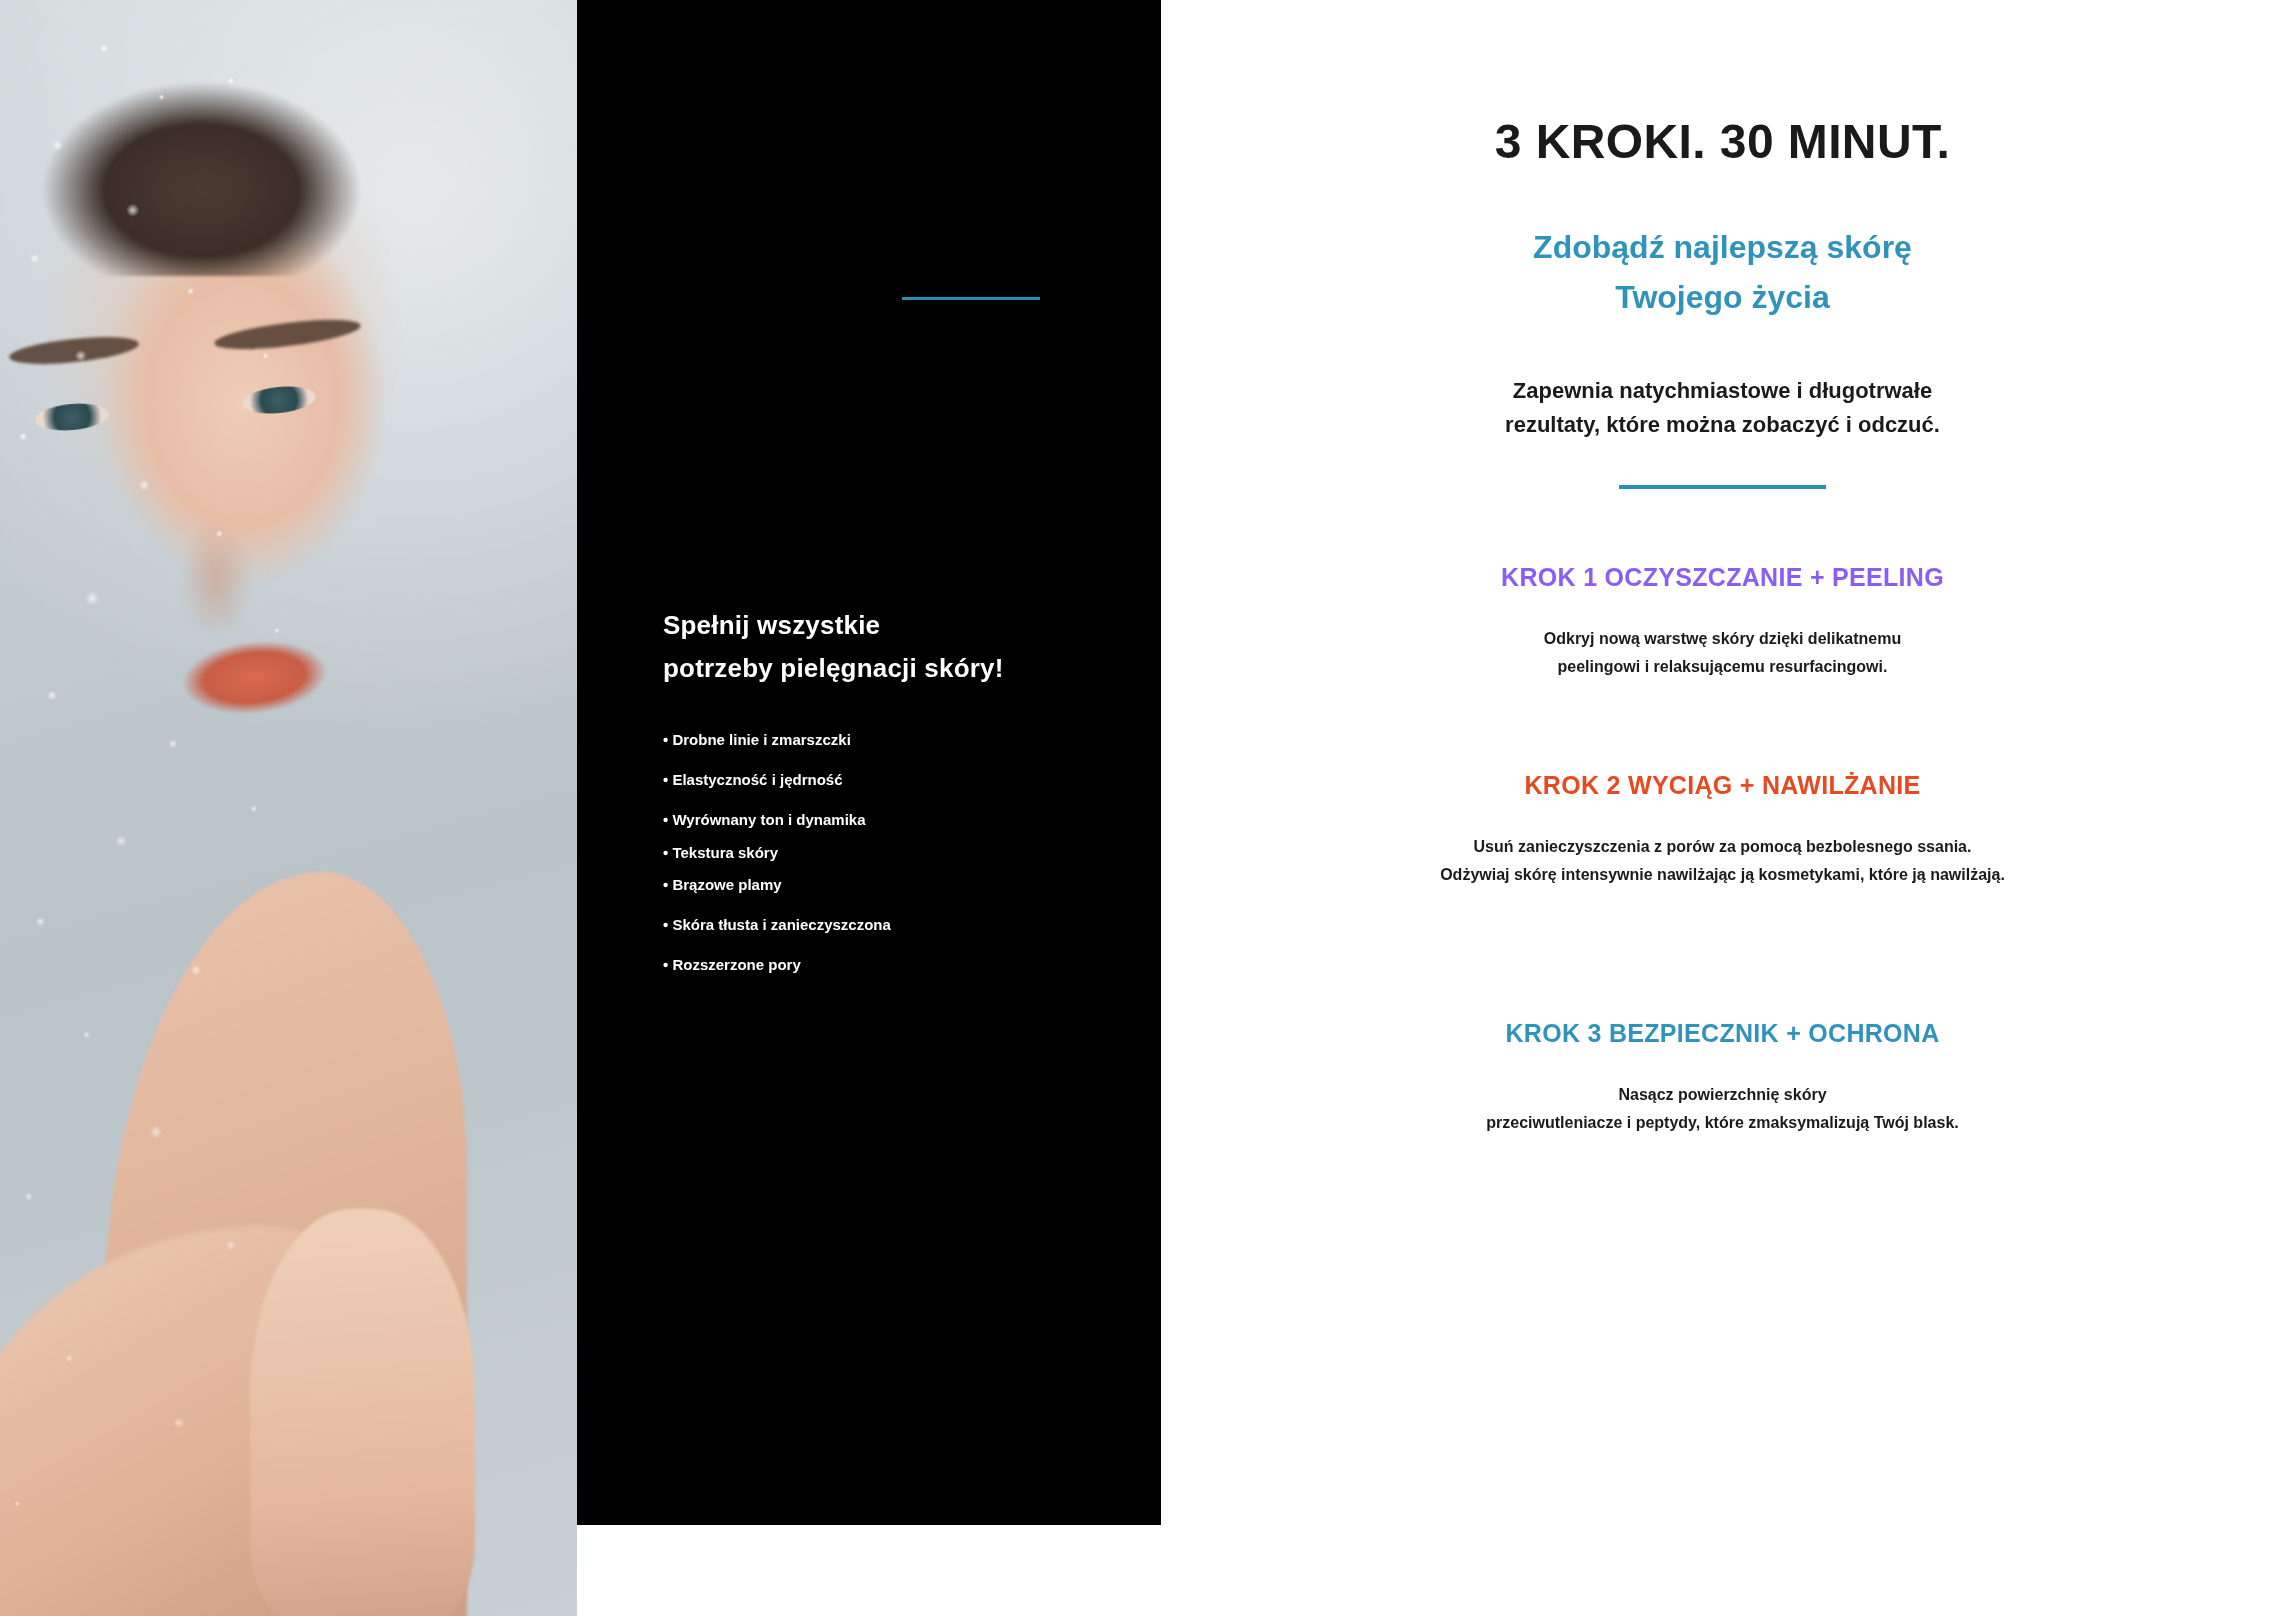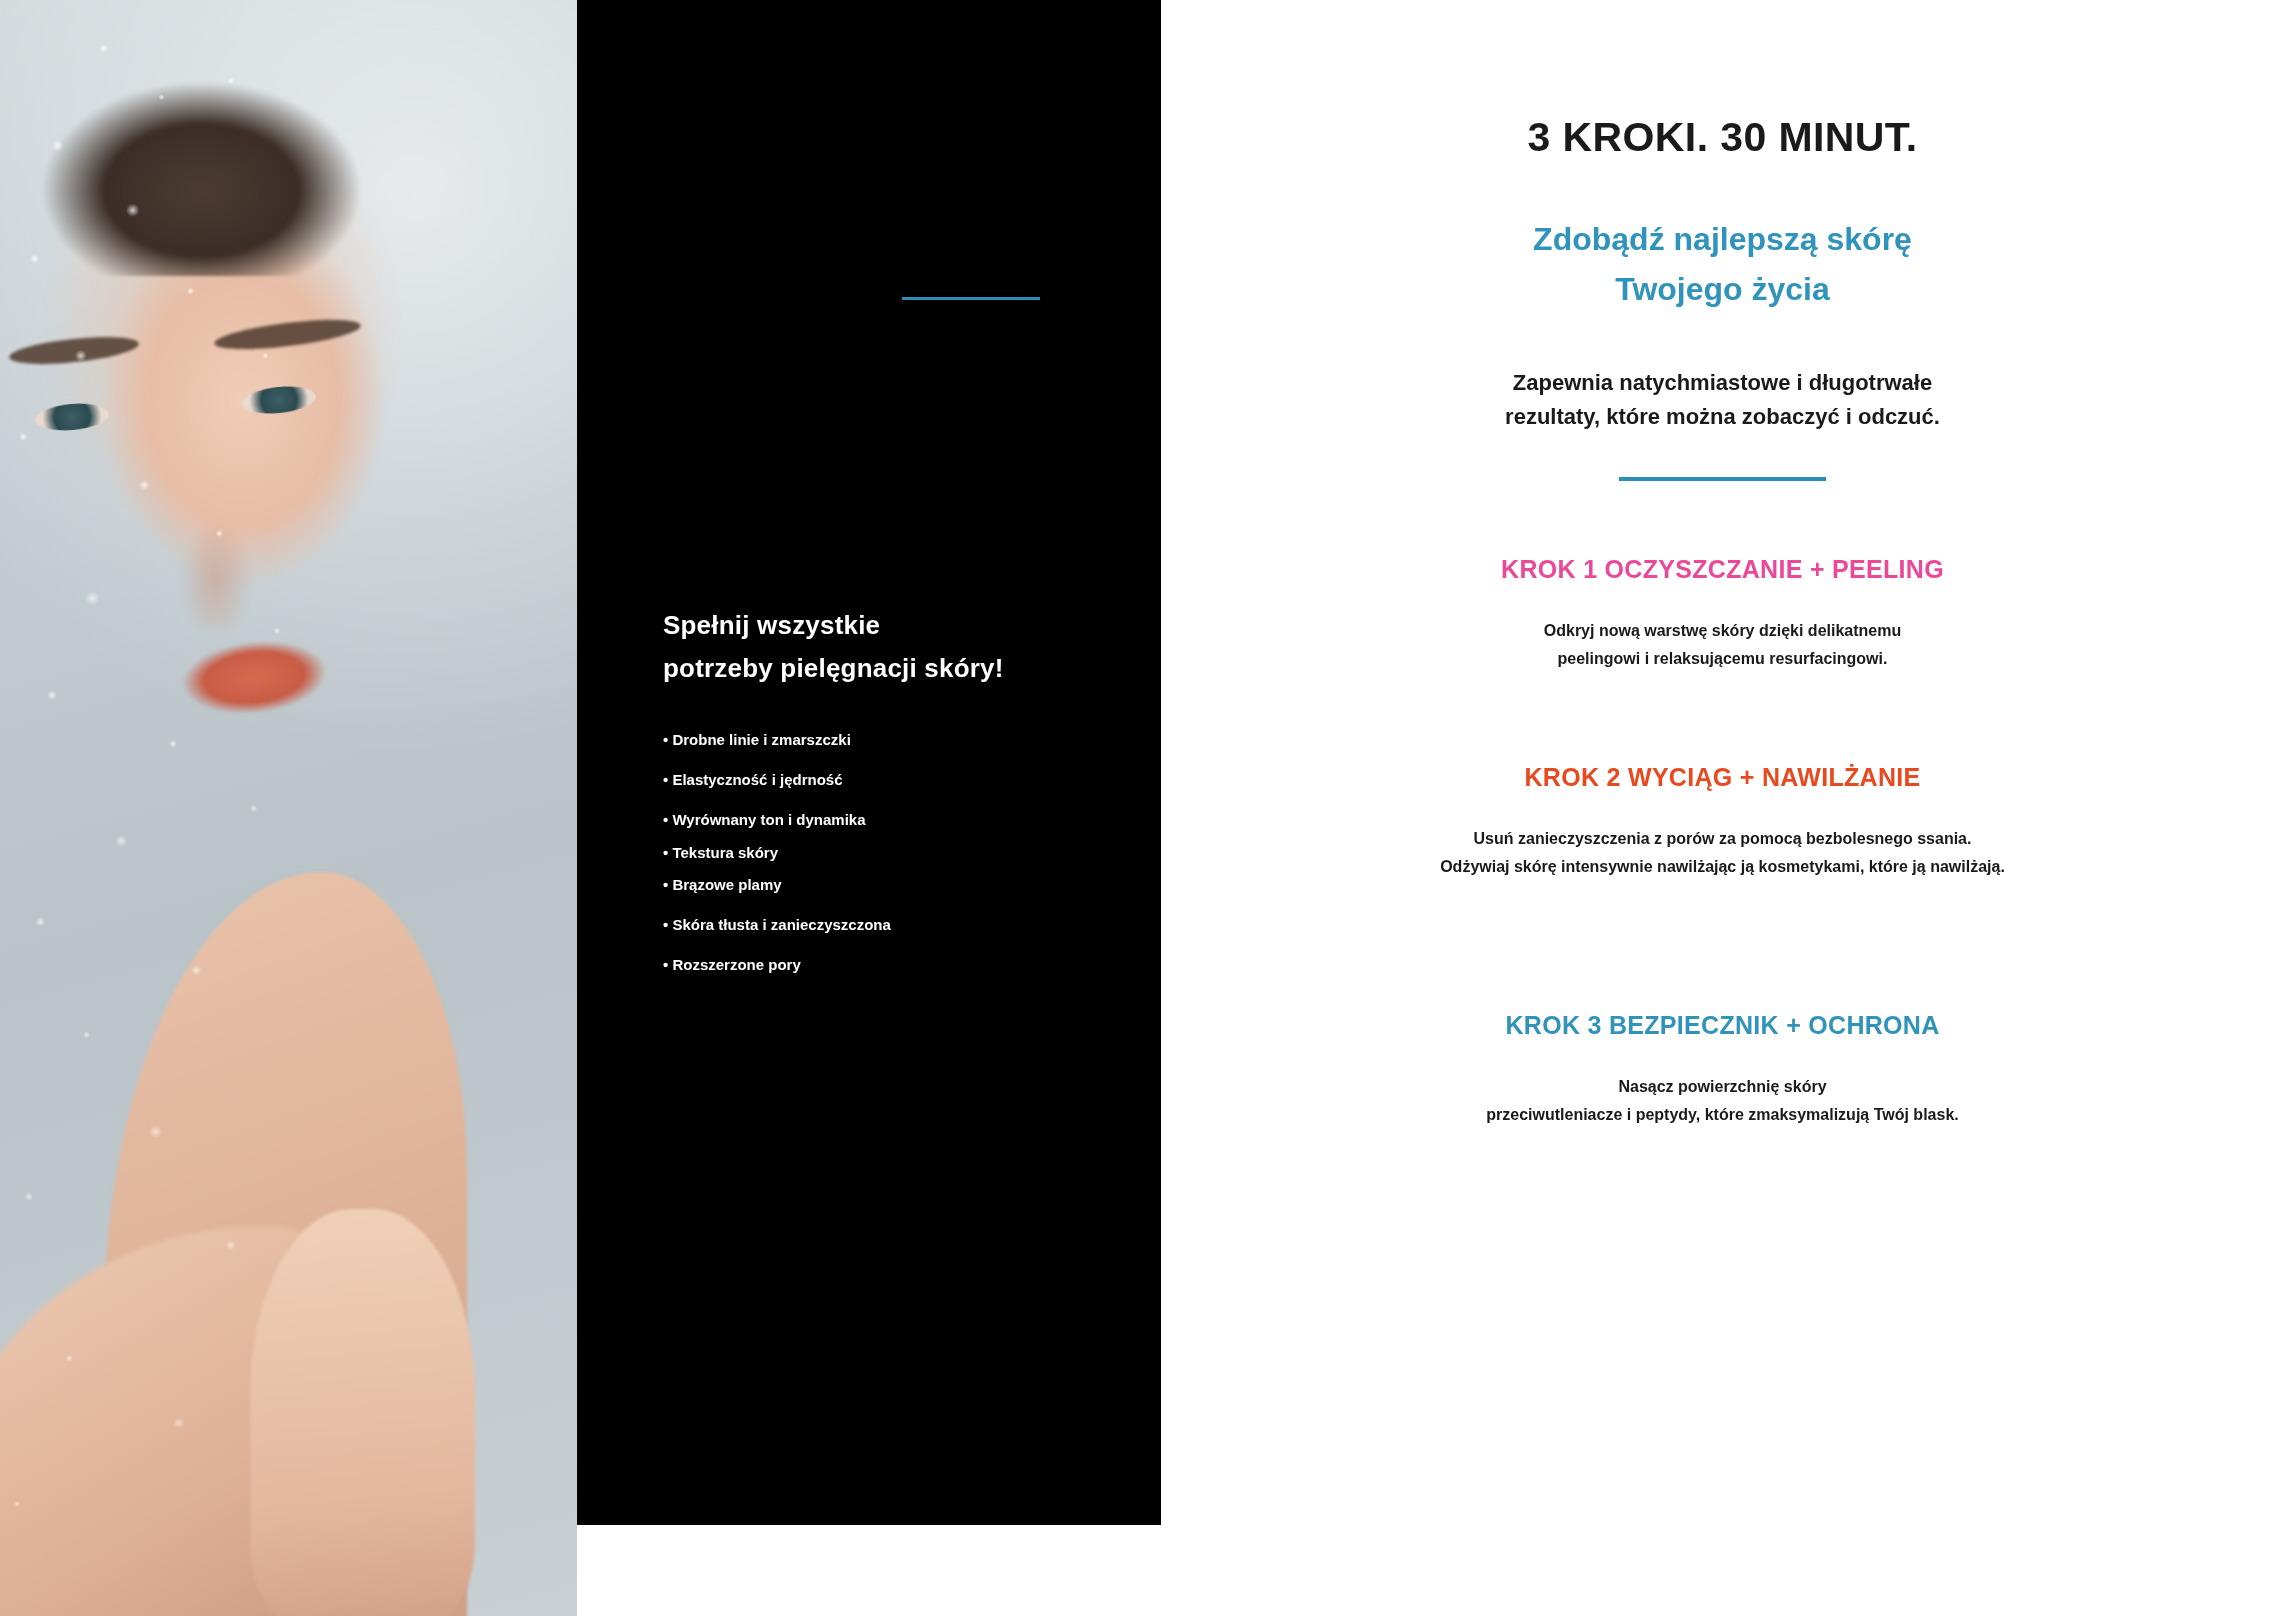--- a/index.html
+++ b/index.html
@@ -199,21 +199,21 @@
   .right-panel {
     position: relative;
     flex: 1 1 auto;
     height: 1617px;
     background: #ffffff;
     text-align: center;
     padding-top: 114px;
     box-sizing: border-box;
   }
   .main-title {
-    font-size: 41px;
+    font-size: 48px;
     font-weight: bold;
     color: #1a1a1a;
     margin: 0 0 54px 0;
     letter-spacing: 0.4px;
   }
   .subtitle {
     font-size: 32px;
     font-weight: bold;
     color: #2f93bb;
     line-height: 1.55;
@@ -232,21 +232,21 @@
     background: #2a8fb5;
     margin: 0 auto 74px auto;
   }
   .step { margin-bottom: 0; }
   .step-title {
     font-size: 25px;
     font-weight: bold;
     letter-spacing: 0.3px;
     margin: 0 0 33px 0;
   }
-  .step-1 .step-title { color: #ec4899; }
+  .step-1 .step-title { color: #8b5cf6; }
   .step-2 .step-title { color: #e8491f; }
   .step-3 .step-title { color: #2f93bb; }
   .step-body {
     font-size: 16px;
     font-weight: bold;
     color: #1a1a1a;
     line-height: 1.75;
     margin: 0;
   }
   .gap-1 { height: 90px; }

